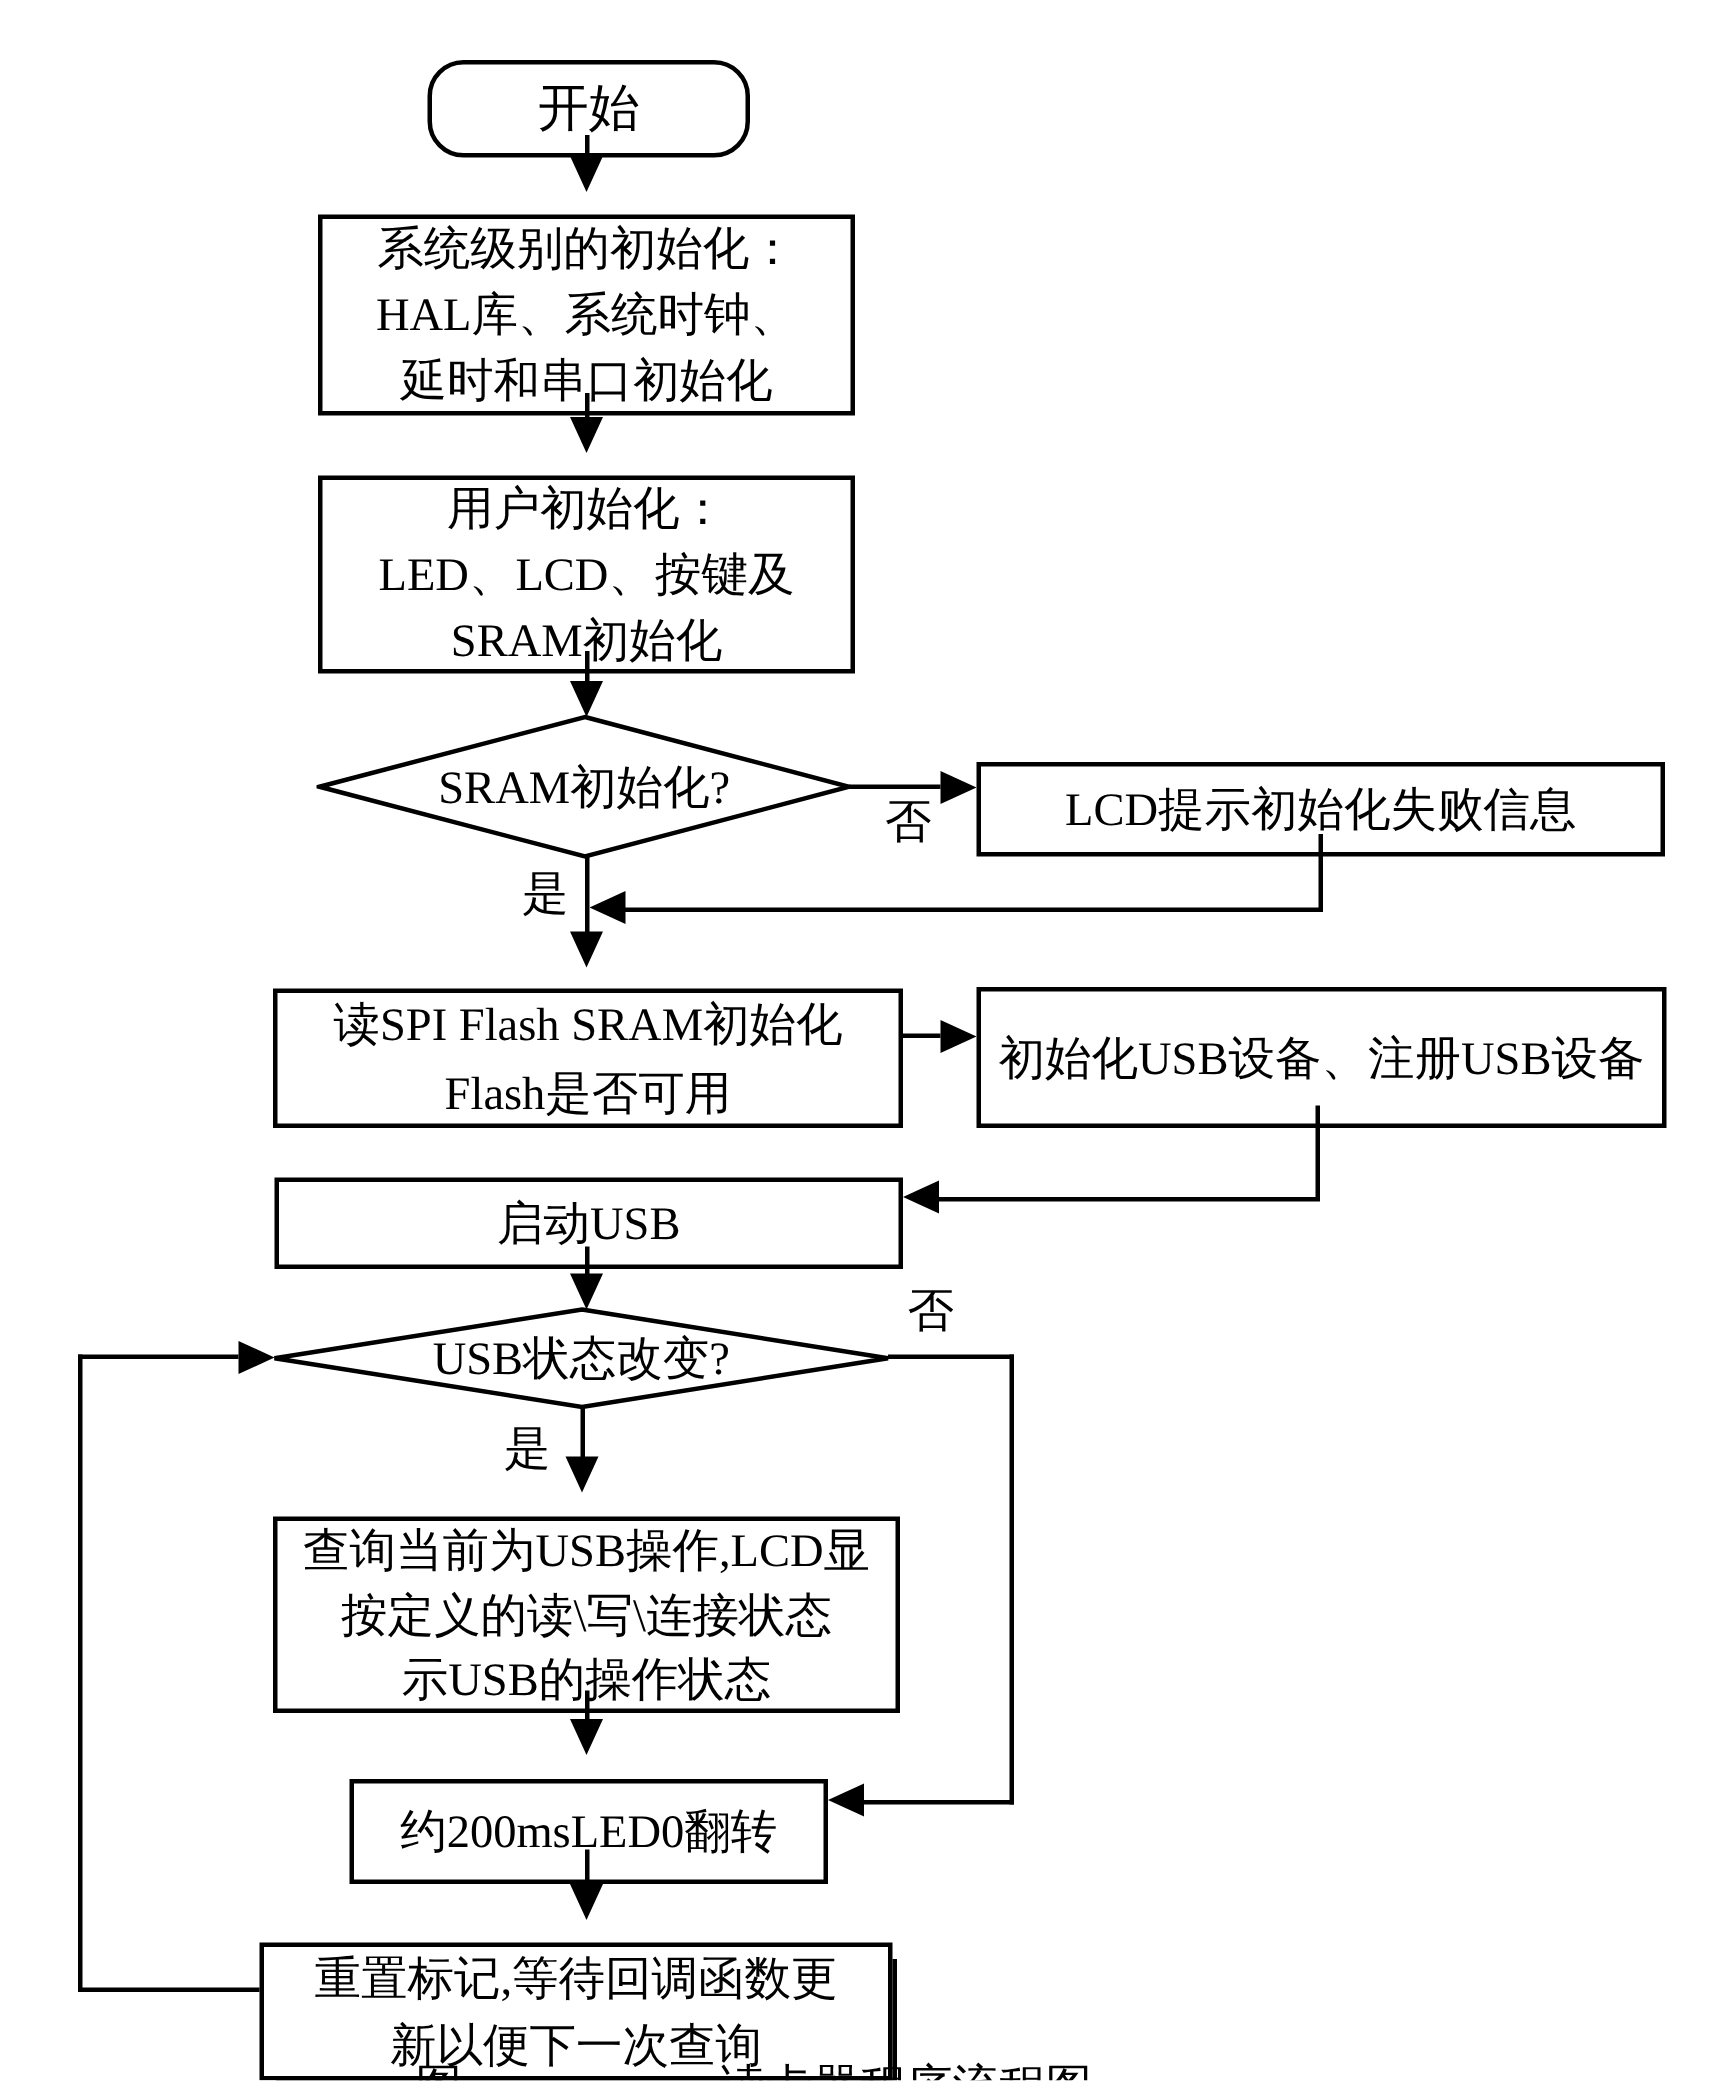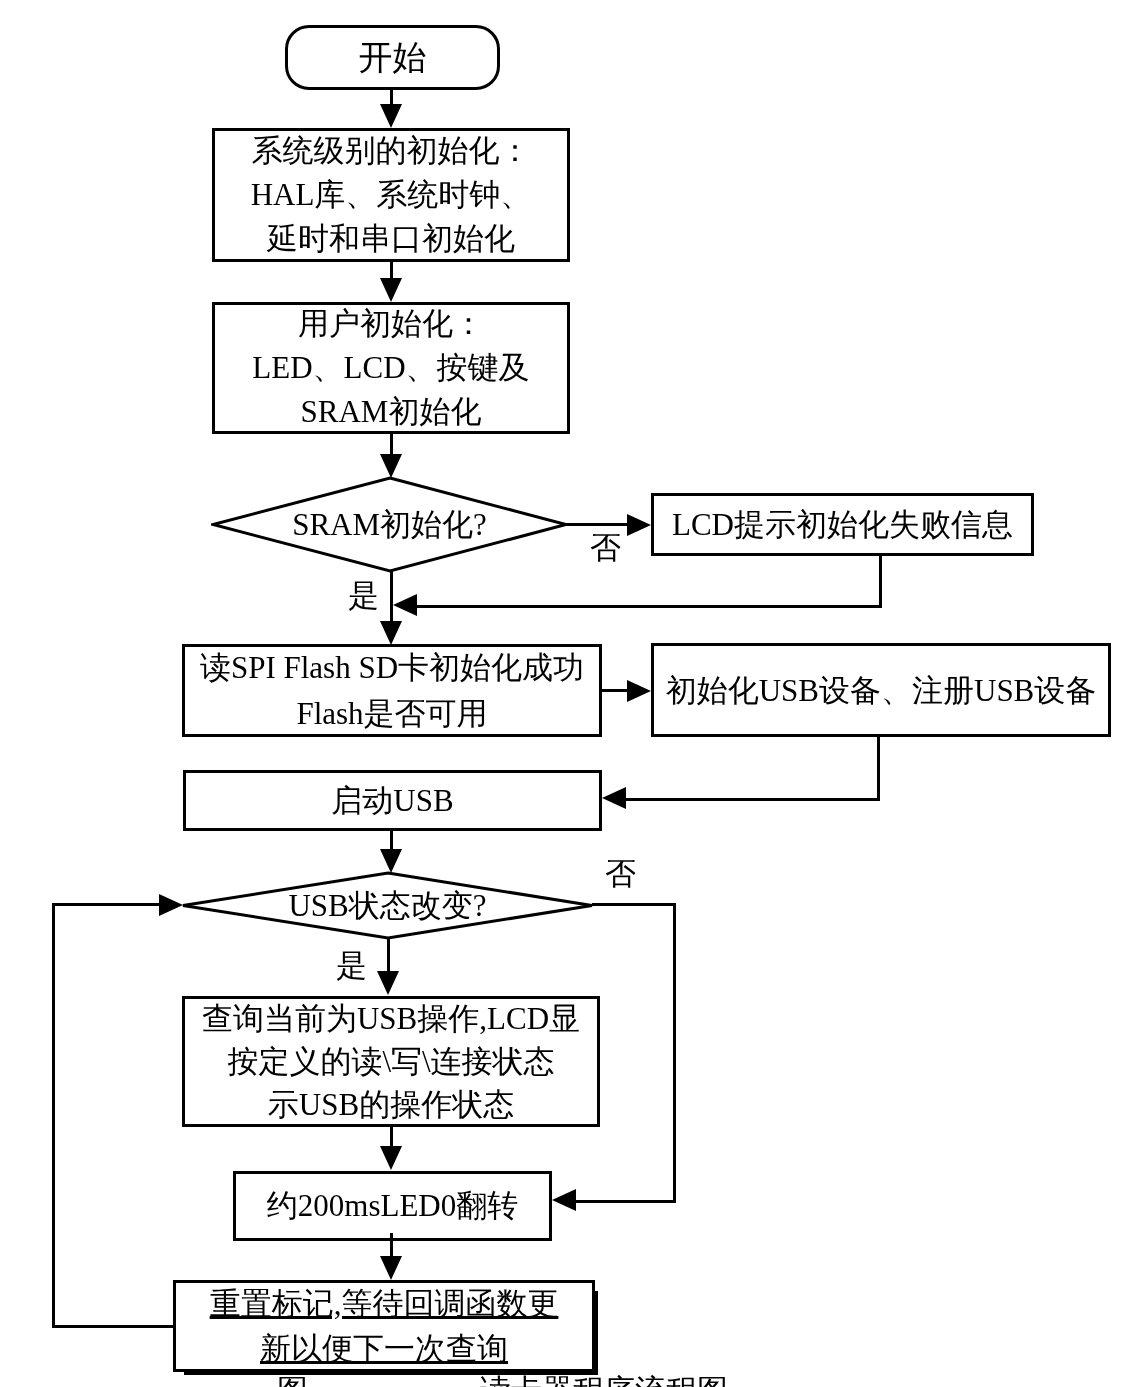--- a/index.html
+++ b/index.html
@@ -17,23 +17,24 @@
     box-sizing: border-box;
     border: 3px solid #000000;
     background: #ffffff;
     display: flex;
     flex-direction: column;
     align-items: center;
     justify-content: center;
     text-align: center;
     font-size: 31px;
     line-height: 44px;
+    margin-top: 15px;
   }
   .node.terminal { border-radius: 24px; font-size: 34px; }
-  .node.shadowed { box-shadow: 7px 7px 0 -4px #000000; text-decoration: underline; }
+  .node.shadowed { box-shadow: 7px 7px 0 -4px #000000; }
   .vline { position: absolute; width: 3px; background: #000000; }
   .hline { position: absolute; height: 3px; background: #000000; }
   .arr { position: absolute; width: 0; height: 0; }
   .arr.down  { border-left: 11px solid transparent; border-right: 11px solid transparent; border-top: 24px solid #000000; }
   .arr.right { border-top: 11px solid transparent; border-bottom: 11px solid transparent; border-left: 24px solid #000000; }
   .arr.left  { border-top: 11px solid transparent; border-bottom: 11px solid transparent; border-right: 24px solid #000000; }
   .decision { position: absolute; }
   .decision svg { display: block; }
   .decision .dtext {
     position: absolute; left: 0; top: 0; width: 100%; height: 100%;
@@ -80,34 +81,34 @@
     <svg width="357" height="97" viewBox="0 0 357 97">
       <polygon points="179,2 355,48.5 179,95 2,48.5" fill="#ffffff" stroke="#000000" stroke-width="3"></polygon>
     </svg>
     <div class="dtext">SRAM初始化?</div>
   </div>
 
   <div class="hline" style="left:566px; top:523px; width:61px;"></div>
   <div class="arr right" style="left:627px; top:514px;"></div>
   <div class="edge-label" style="left:590px; top:532px;">否</div>
 
-  <div class="node" style="left:651px; top:493px; width:383px; height:63px;">
+  <div class="node" style="left:651px; top:493px; width:459px; height:63px;">
     <span>LCD提示初始化失败信息</span>
   </div>
 
   <div class="vline" style="left:879px; top:556px; height:51px;"></div>
   <div class="hline" style="left:415px; top:605px; width:467px;"></div>
   <div class="arr left" style="left:393px; top:594px;"></div>
   <div class="edge-label" style="left:348px; top:580px;">是</div>
 
   <div class="vline" style="left:390px; top:571px; height:52px;"></div>
   <div class="arr down" style="left:380px; top:621px;"></div>
 
   <div class="node" style="left:182px; top:644px; width:420px; height:93px; line-height:46px;">
-    <span>读SPI Flash SD卡初始化成功</span>
+    <span>读SPI Flash SRAM初始化</span>
     <span>Flash是否可用</span>
   </div>
 
   <div class="hline" style="left:602px; top:689px; width:25px;"></div>
   <div class="arr right" style="left:627px; top:680px;"></div>
 
   <div class="node" style="left:651px; top:643px; width:460px; height:94px; line-height:45px;">
     <span>初始化USB设备、注册USB设备</span>
   </div>
 

